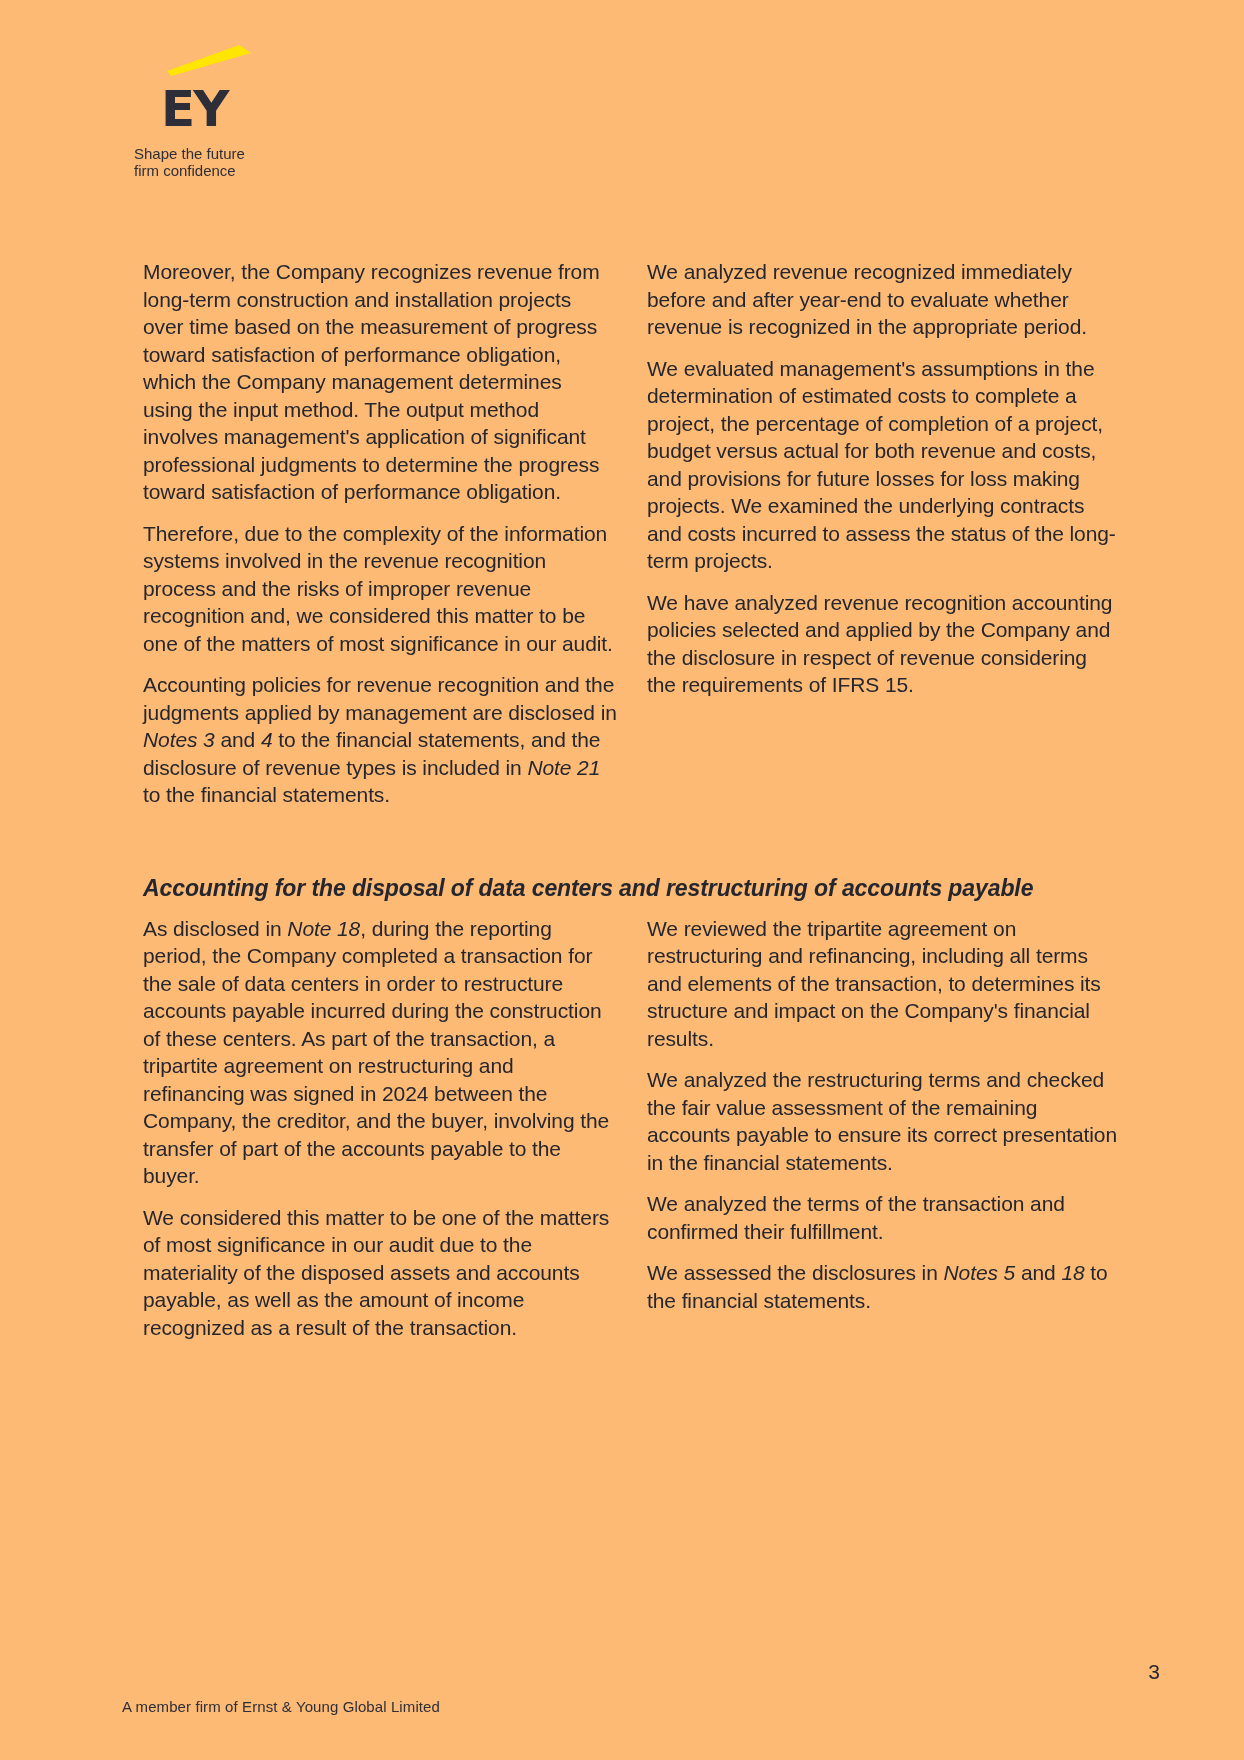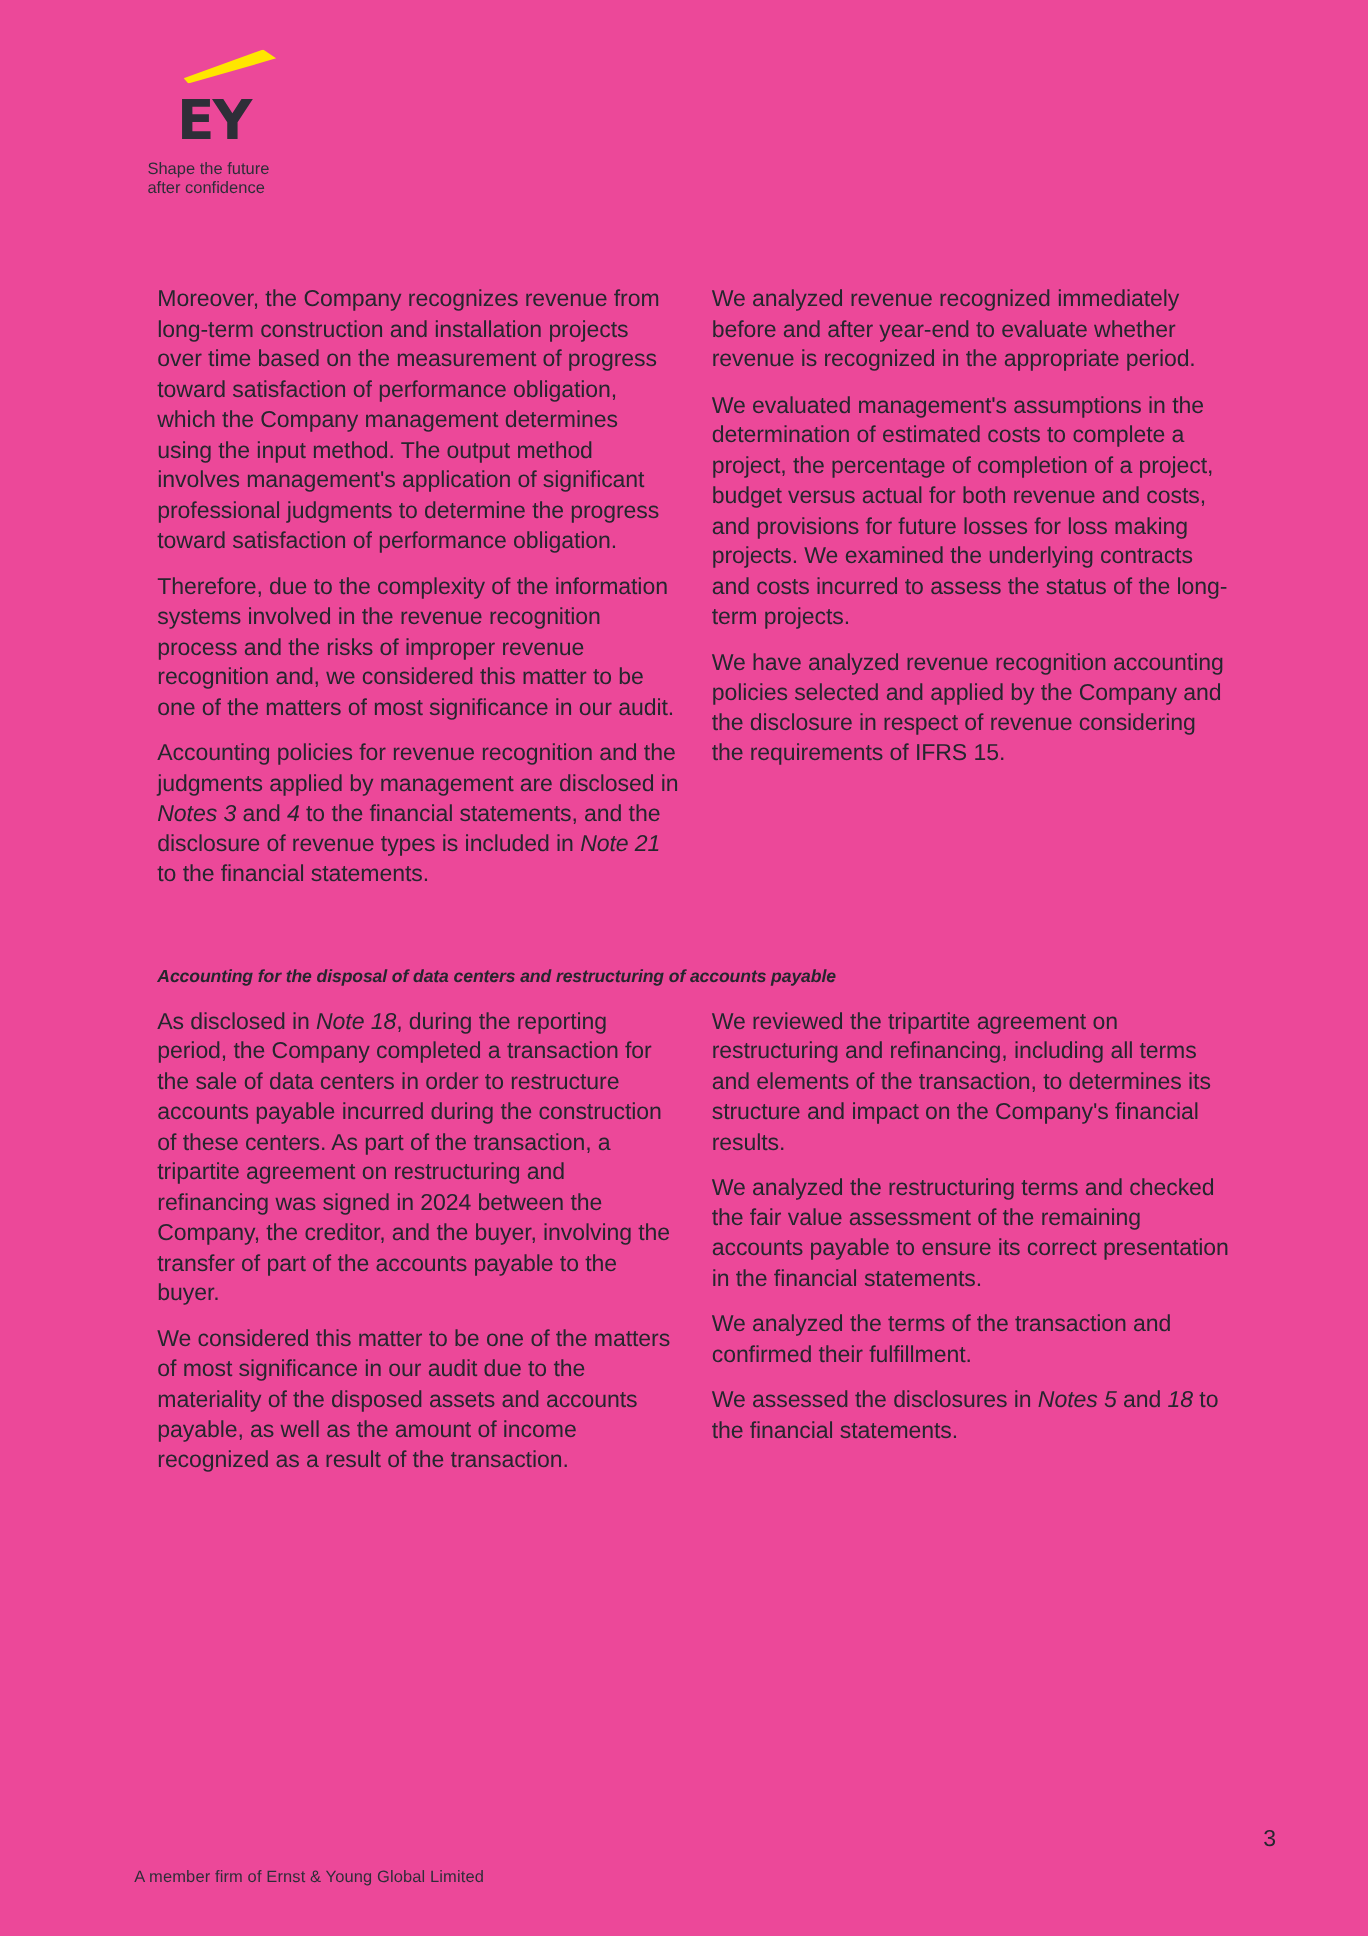--- a/index.html
+++ b/index.html
@@ -1,20 +1,20 @@
 <!DOCTYPE html>
 <html><head>
 <meta charset="utf-8">
 <style>
   html, body { margin:0; padding:0; background:#e8e8e8; }
   .page {
     position:relative;
     width:1244px; height:1760px;
     margin:0 auto;
-    background:#ec4899;
+    background:#fdba74;
     font-family:"Liberation Sans", sans-serif;
     color:#26262e;
     overflow:hidden;
   }
 
   
   .logo { position:absolute; left:134px; top:45px; width:180px; }
   .beam {
     width:84px; height:31px;
     margin-left:33px;
@@ -42,21 +42,21 @@
   .col { width:474px; }
   .col p {
     margin:0 0 14px 0;
     font-size:21px;
     line-height:27.5px;
     letter-spacing:-0.1px;
   }
   .col p em { font-style:italic; }
   .kam-heading {
     margin:52px 0 13px 0;
-    font-size:16px;
+    font-size:23px;
     line-height:27px;
     font-weight:bold;
     font-style:italic;
     letter-spacing:-0.1px;
   }
 
   
   .page-number {
     position:absolute; left:1120px; top:1660px;
     width:40px; text-align:right;
@@ -71,21 +71,21 @@
 </head>
 <body>
 
 <div class="page">
 
   <div class="logo">
     <div class="beam"></div>
     <div class="wordmark">EY</div>
     <div class="tagline">
       <div>Shape the future</div>
-      <div>after confidence</div>
+      <div>firm confidence</div>
     </div>
   </div>
 
   <div class="content">
 
     <div class="row">
       <div class="col">
           <p><span>Moreover, the Company recognizes revenue from long-term construction and installation projects over time based on the measurement of progress toward satisfaction of performance obligation, which the Company management determines using the input method. The output method involves management's application of significant professional judgments to determine the progress toward satisfaction of performance obligation.</span></p>
           <p><span>Therefore, due to the complexity of the information systems involved in the revenue recognition process and the risks of improper revenue recognition and, we considered this matter to be one of the matters of most significance in our audit.</span></p>
           <p><span>Accounting policies for revenue recognition and the judgments applied by management are disclosed in </span><em>Notes 3</em><span> and </span><em>4</em><span> to the financial statements, and the disclosure of revenue types is included in </span><em>Note 21</em><span> to the financial statements.</span></p>

